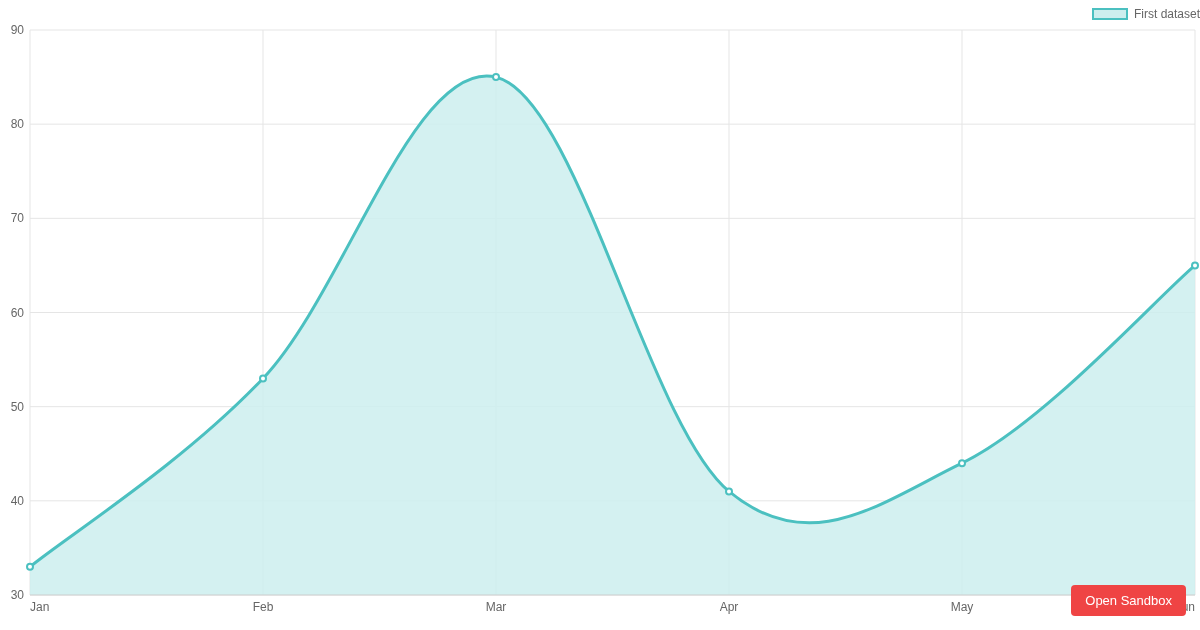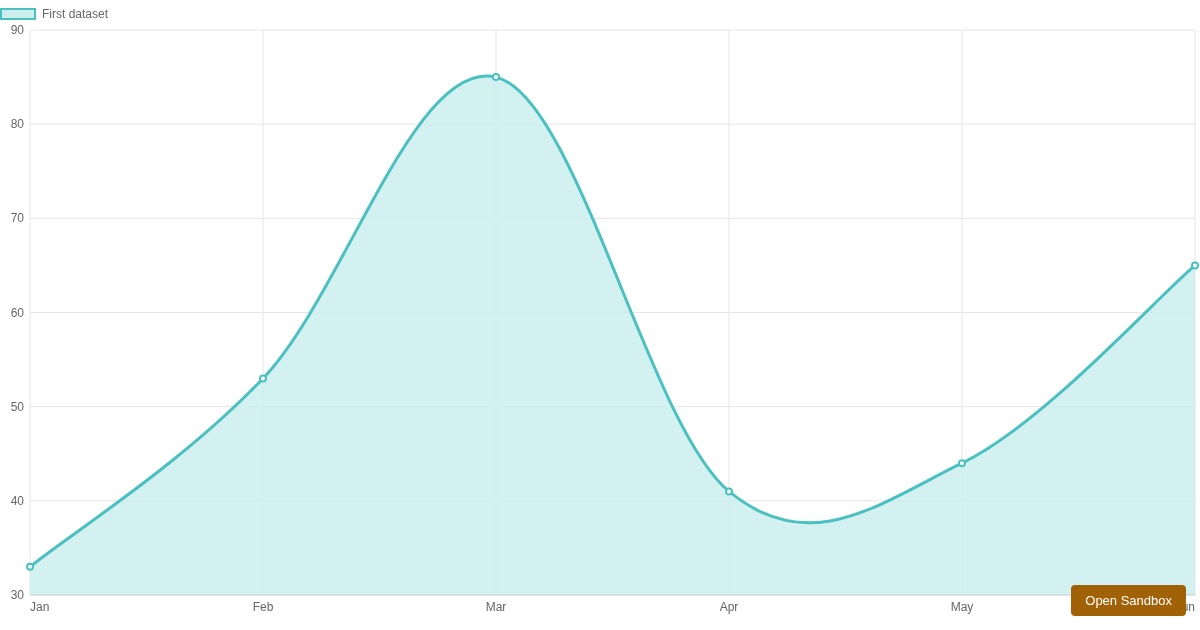--- a/index.html
+++ b/index.html
@@ -16,21 +16,21 @@
   .chart-wrap {
     position: relative;
     width: 1200px;
     height: 630px;
   }
   .legend {
     position: absolute;
     top: 6px;
     left: 0;
     width: 100%;
-    text-align: left;
+    text-align: right;
     font-size: 12px;
     color: #666;
   }
   .legend-swatch {
     display: inline-block;
     width: 36px;
     height: 12px;
     background: #cdeeee;
     border: 2px solid #4bc0c0;
     vertical-align: middle;
@@ -69,21 +69,21 @@
   }
   .point {
     fill: #fff;
     stroke: #4bc0c0;
     stroke-width: 2;
   }
   .sandbox-btn {
     position: absolute;
     right: 14px;
     bottom: 14px;
-    background: #a16207;
+    background: #ef4444;
     color: #fff;
     font-size: 13px;
     padding: 8px 14px;
     border-radius: 4px;
     border: none;
     cursor: pointer;
   }
 </style>
 </head>
 <body>

